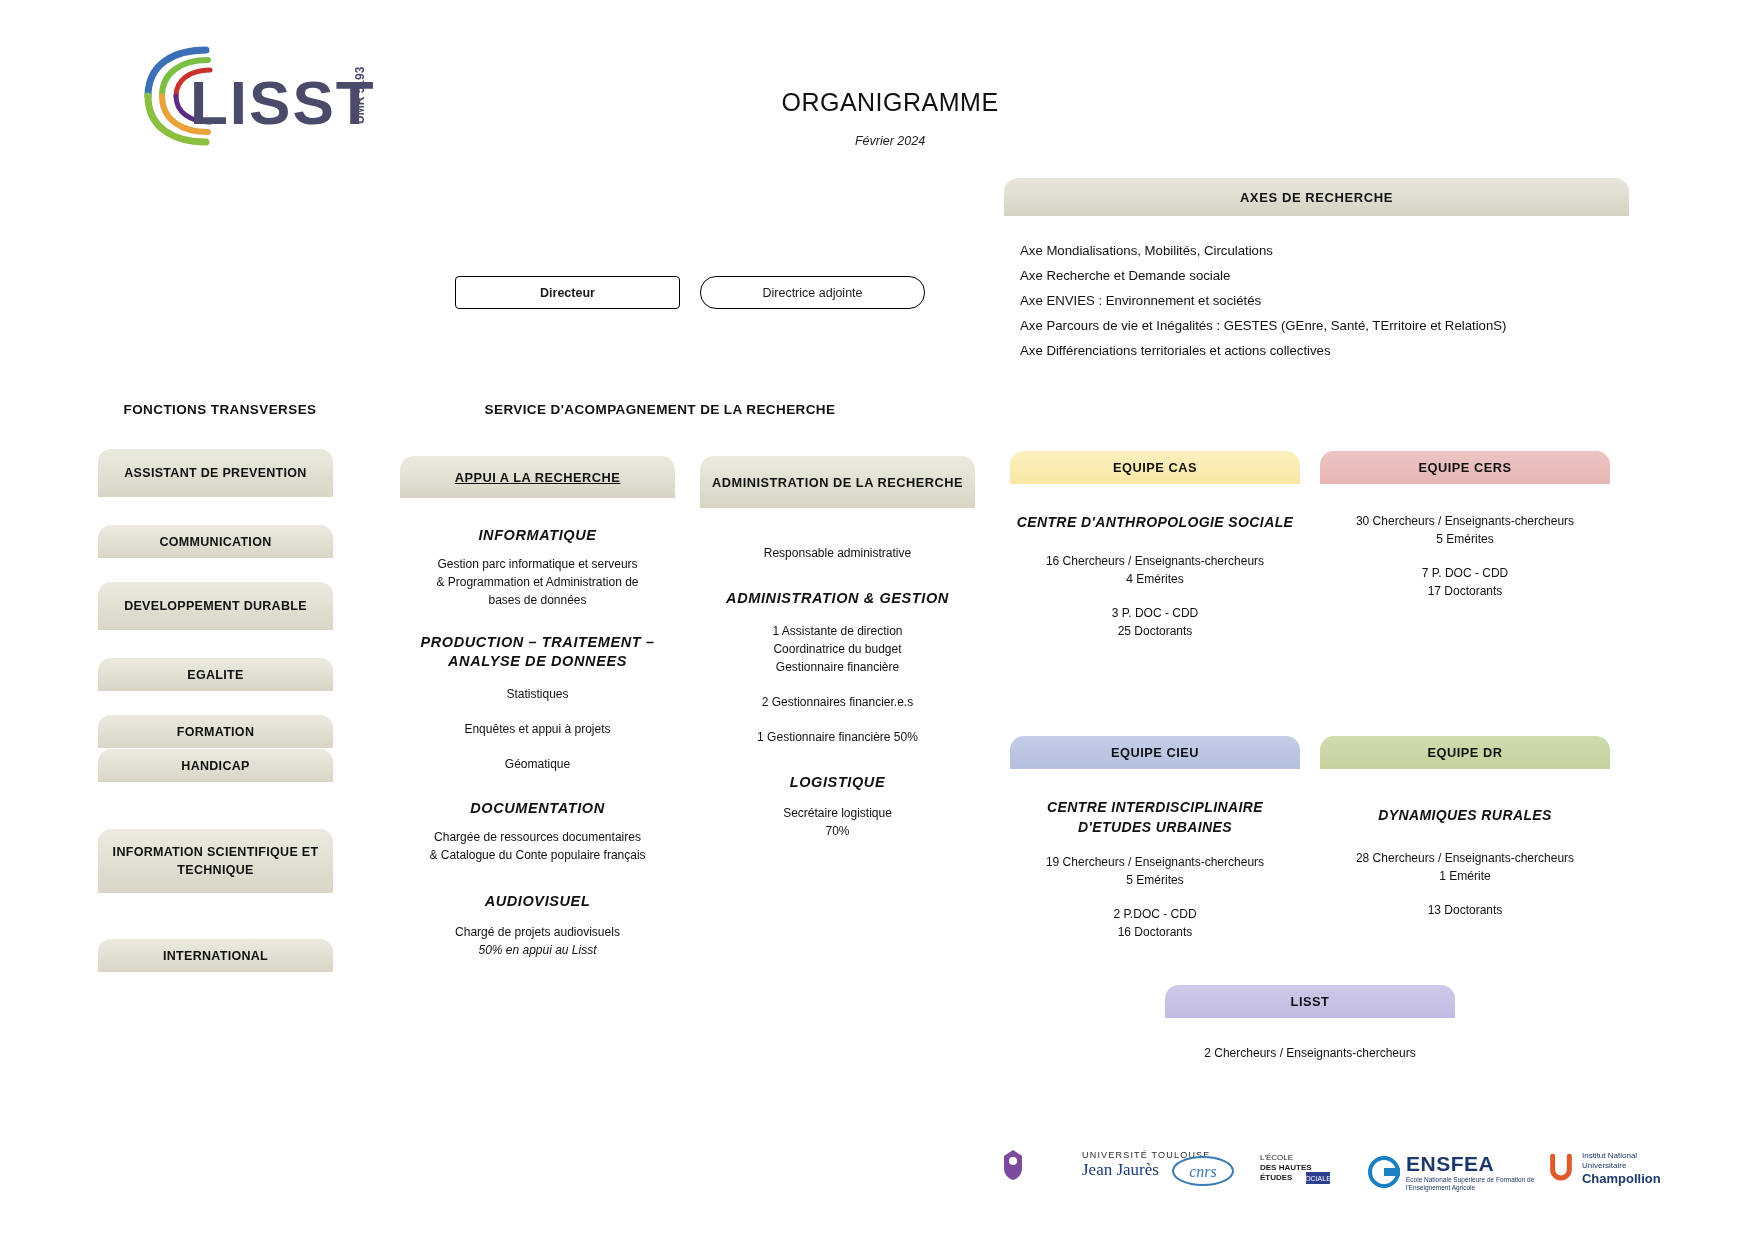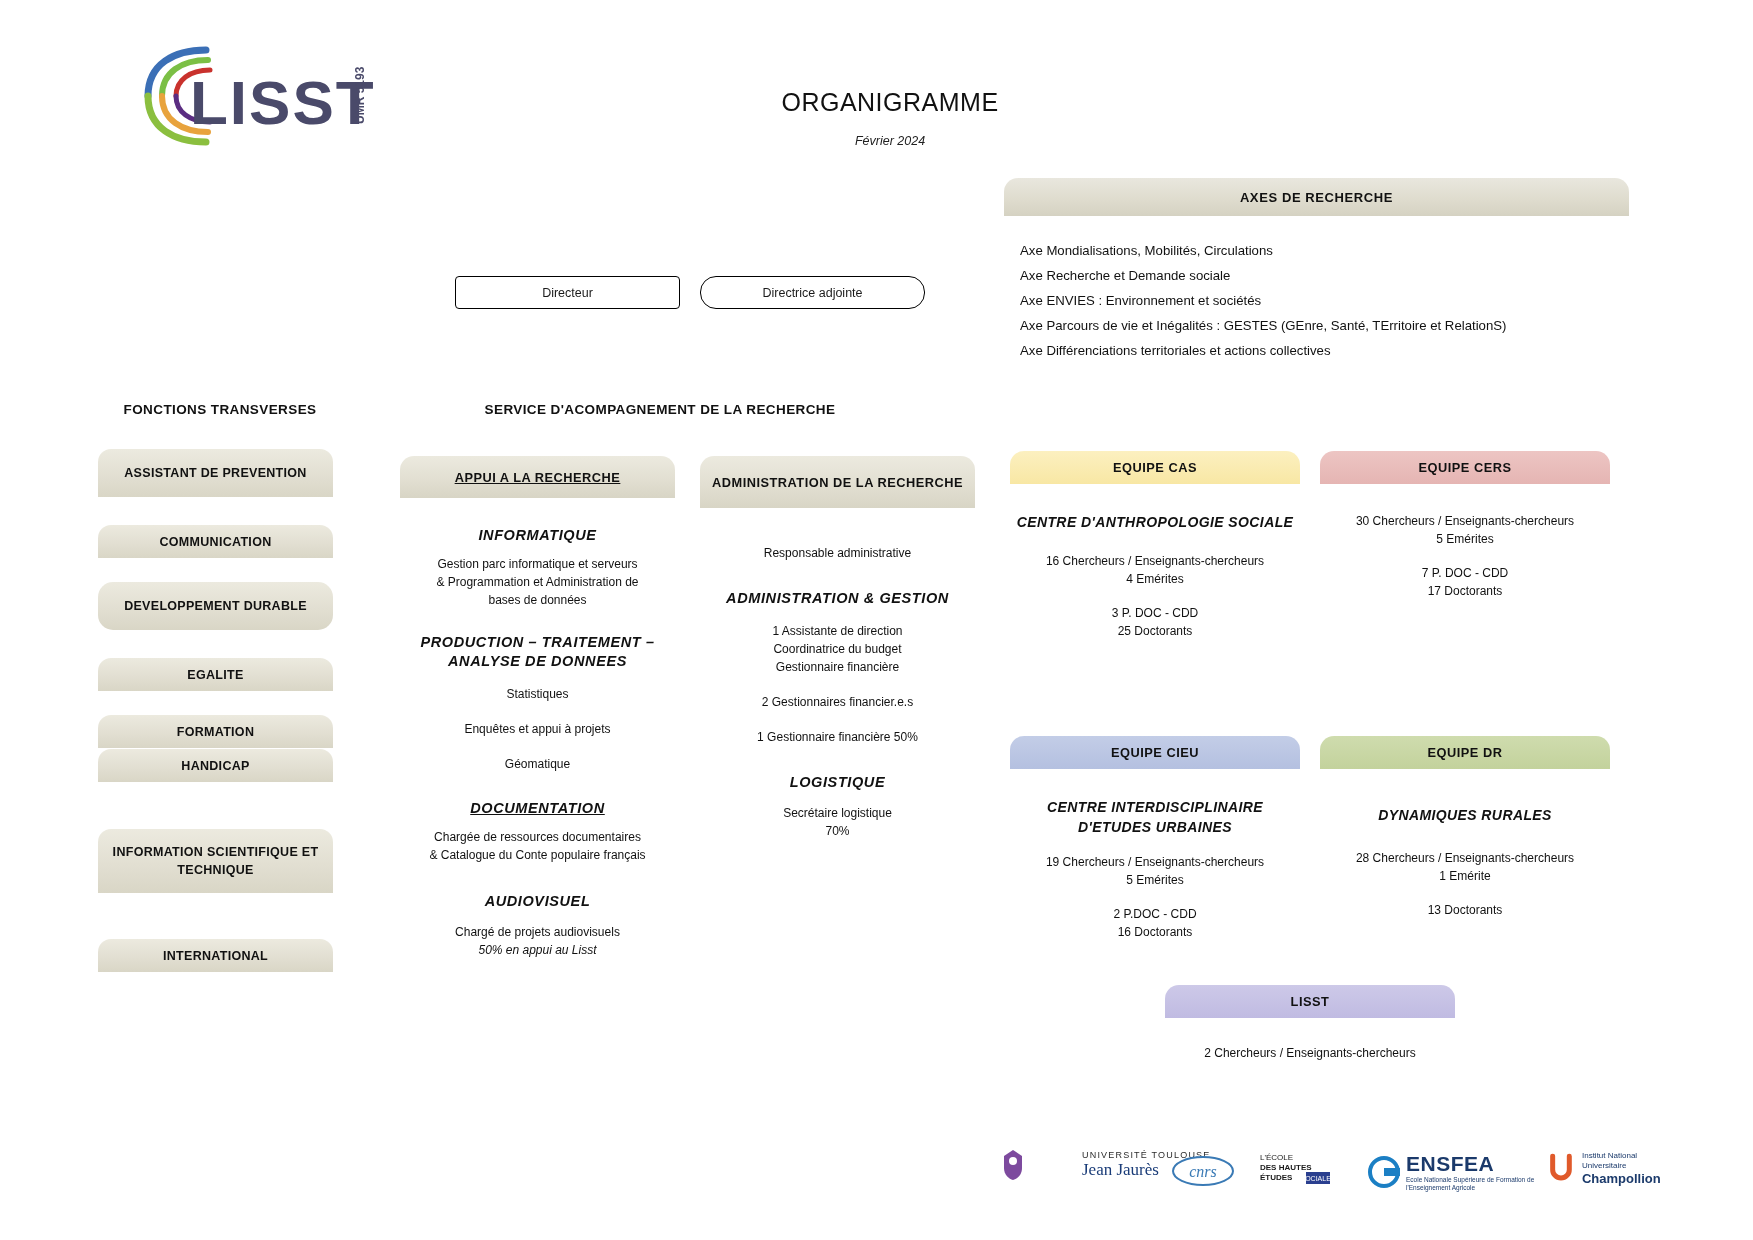--- a/index.html
+++ b/index.html
@@ -26,21 +26,21 @@
     position: absolute; left: 640px; top: 134px; width: 500px;
     text-align: center; font-size: 12.5px; font-style: italic; color: #222;
   }
 
   
   .dir-box {
     position: absolute; height: 33px; border: 1.4px solid #000; border-radius: 4px;
     display: flex; align-items: center; justify-content: center;
     font-size: 12.5px; background: #fff;
   }
-  .dir-box.b1 { left: 455px; top: 276px; width: 225px; font-weight: normal; }
+  .dir-box.b1 { left: 455px; top: 276px; width: 225px; font-weight: bold; }
   .dir-box.b2 { left: 700px; top: 276px; width: 225px; border-radius: 16px; }
 
   
   .axes {
     position: absolute; left: 1004px; top: 178px; width: 625px;
   }
   .axes-head {
     height: 38px; border-radius: 14px 14px 0 0;
     background: linear-gradient(180deg,#e9e7de 0%, #dedbcd 60%, #d5d2c2 100%);
     display:flex; align-items:center; justify-content:center;
@@ -136,41 +136,41 @@
       <div>Axe Parcours de vie et Inégalités : GESTES (GEnre, Santé, TErritoire et RelationS)</div>
       <div>Axe Différenciations territoriales et actions collectives</div>
     </div>
   </div>
 
   <div class="col-head ft">FONCTIONS TRANSVERSES</div>
   <div class="col-head sar">SERVICE D'ACOMPAGNEMENT DE LA RECHERCHE</div>
 
   <div class="pill" style="top:449px; height:48px;">ASSISTANT DE PREVENTION</div>
   <div class="pill" style="top:525px; height:33px;">COMMUNICATION</div>
-  <div class="pill" style="top:582px; height:48px;border-radius:15px;">DEVELOPPEMENT DURABLE</div>
+  <div class="pill" style="top:582px; height:48px;">DEVELOPPEMENT DURABLE</div>
   <div class="pill" style="top:658px; height:33px;">EGALITE</div>
   <div class="pill" style="top:715px; height:33px;">FORMATION</div>
   <div class="pill" style="top:749px; height:33px;">HANDICAP</div>
   <div class="pill" style="top:829px; height:64px;">INFORMATION SCIENTIFIQUE ET TECHNIQUE</div>
   <div class="pill" style="top:939px; height:33px;">INTERNATIONAL</div>
 
   <div class="card" style="left:400px; top:456px; width:275px;">
     <div class="card-head beige" style="height:42px;text-decoration:underline;">APPUI A LA RECHERCHE</div>
     <div class="card-body">
       <div class="sect-title">INFORMATIQUE</div>
       <div class="sect-text">Gestion parc informatique et serveurs</div>
       <div class="sect-text">&amp; Programmation et Administration de</div>
       <div class="sect-text">bases de données</div>
 
       <div class="sect-title" style="margin-top:24px;">PRODUCTION – TRAITEMENT – ANALYSE DE DONNEES</div>
       <div class="sect-text" style="margin-top:14px;">Statistiques</div>
       <div class="sect-text" style="margin-top:17px;">Enquêtes et appui à projets</div>
       <div class="sect-text" style="margin-top:17px;">Géomatique</div>
 
-      <div class="sect-title" style="margin-top:26px;text-decoration:underline;">DOCUMENTATION</div>
+      <div class="sect-title" style="margin-top:26px;">DOCUMENTATION</div>
       <div class="sect-text" style="margin-top:10px;">Chargée de ressources documentaires</div>
       <div class="sect-text">&amp; Catalogue du Conte populaire français</div>
 
       <div class="sect-title" style="margin-top:28px;">AUDIOVISUEL</div>
       <div class="sect-text" style="margin-top:12px;">Chargé de projets audiovisuels</div>
       <div class="sect-text small-italic">50% en appui au Lisst</div>
     </div>
   </div>
 
   <div class="card" style="left:700px; top:456px; width:275px;">

